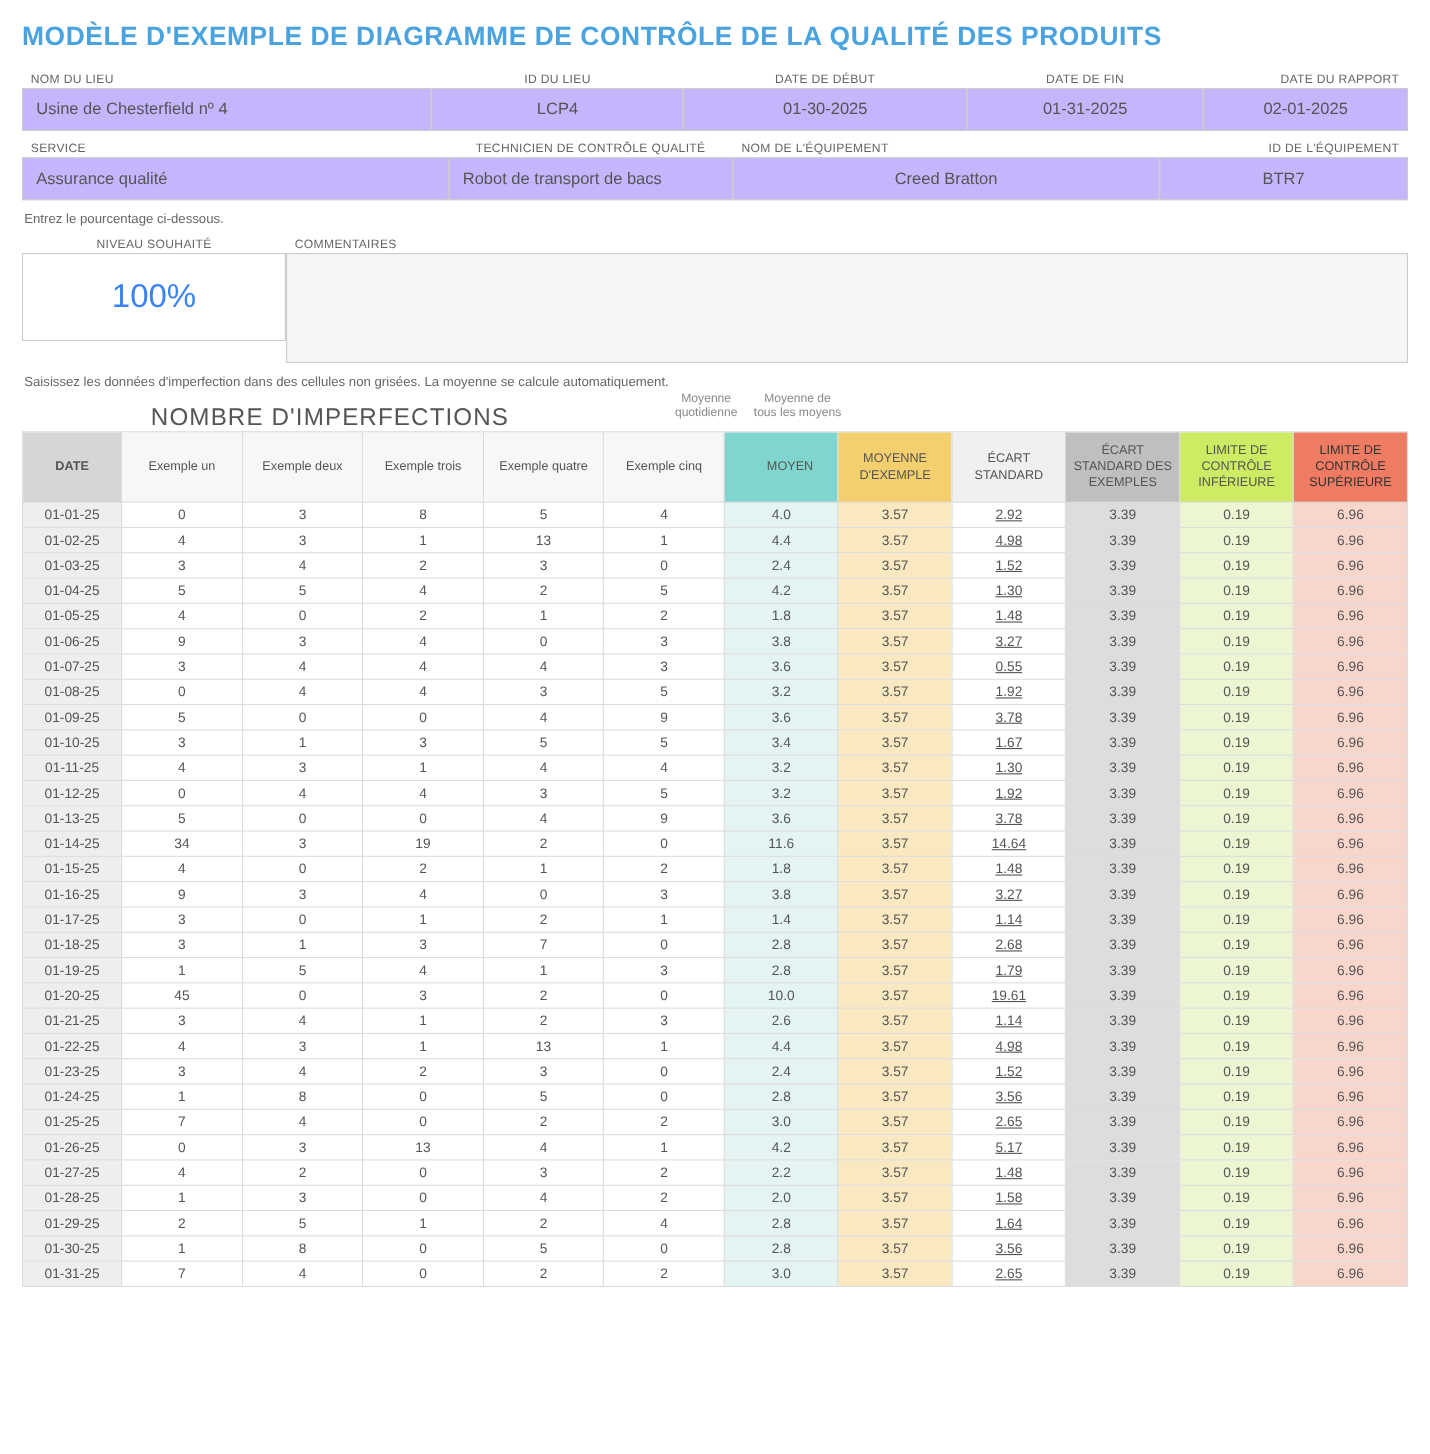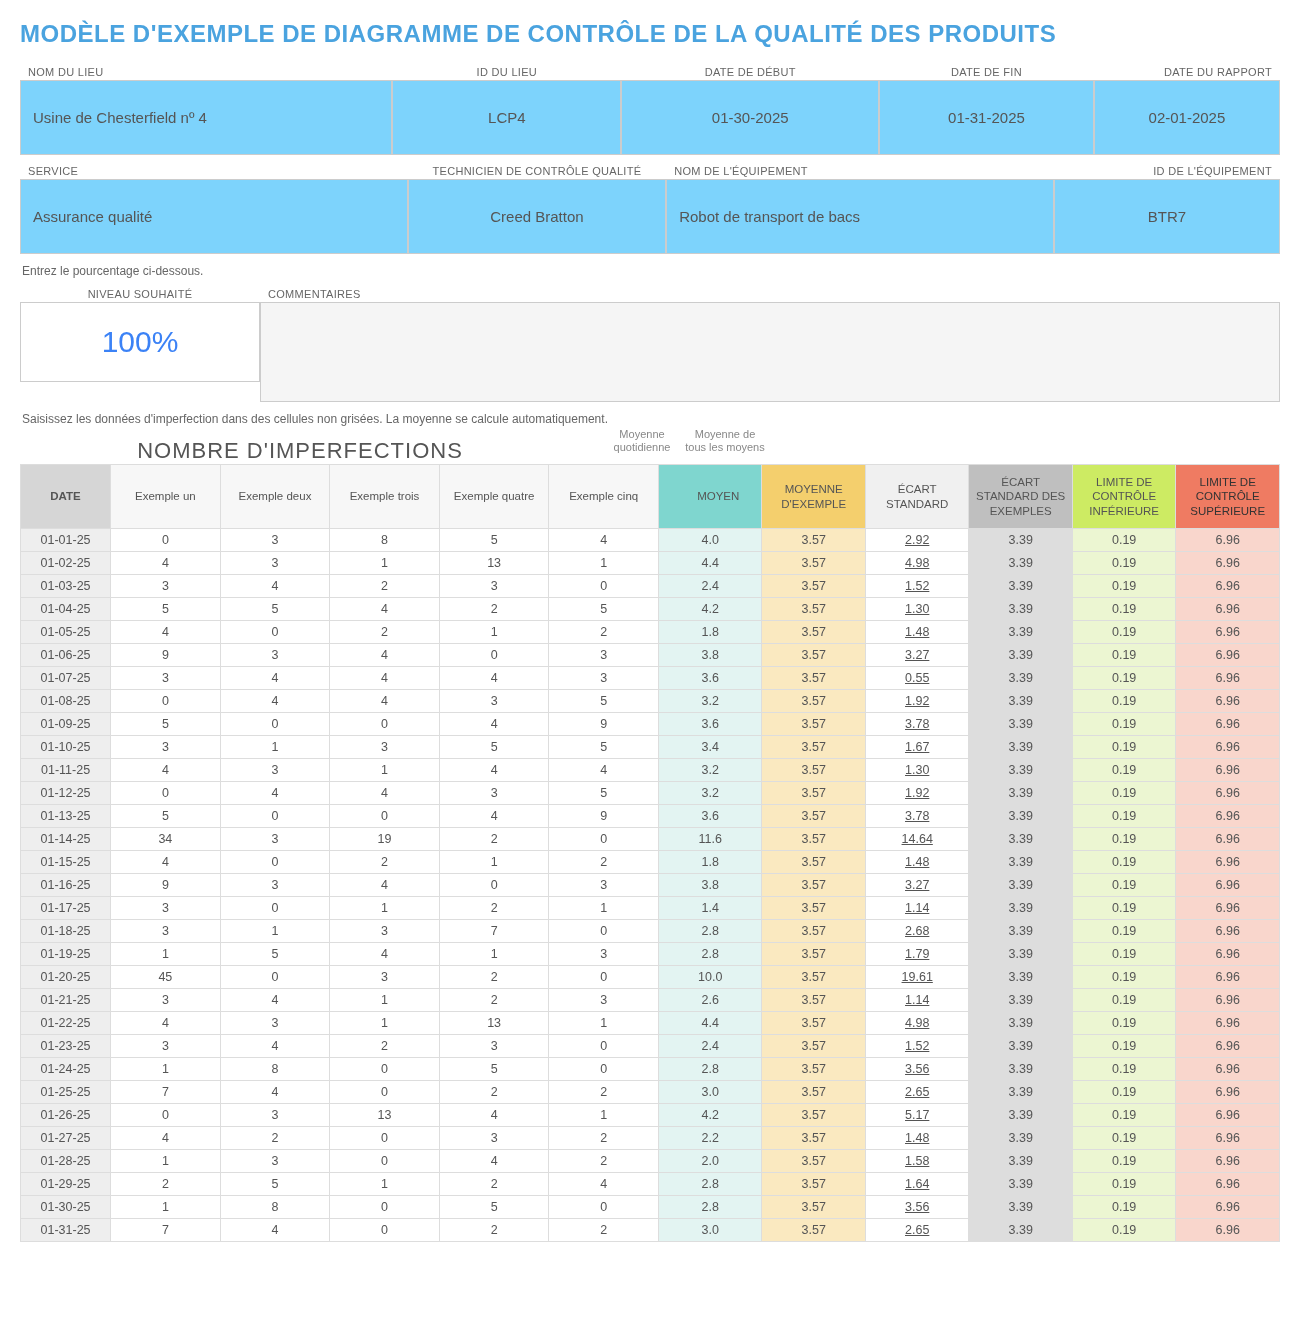--- a/index.html
+++ b/index.html
@@ -30,24 +30,24 @@
     font-size: 11px;
     color: #666;
     padding: 6px 8px 2px 8px;
     text-align: left;
     letter-spacing: 0.3px;
   }
   .info-label.center { text-align: center; }
   .info-label.right { text-align: right; }
   .info-value {
     border: 1px solid #ccc;
-    padding: 28px 12px;
+    padding: 10px 12px;
     font-size: 15px;
     color: #555;
-    background: #7dd3fc;
+    background: #c4b5fd;
   }
   .info-value.center { text-align: center; }
   .hint {
     font-size: 12px;
     color: #666;
     margin: 10px 0 4px 2px;
   }
   .mid-row {
     display: grid;
     grid-template-columns: 240px 1fr;
@@ -150,22 +150,22 @@
 
 <div class="info-row row2" style="margin-top:4px;">
   <div class="info-label">SERVICE</div>
   <div class="info-label center">TECHNICIEN DE CONTRÔLE QUALITÉ</div>
   <div class="info-label">NOM DE L'ÉQUIPEMENT</div>
   <div class="info-label right">ID DE L'ÉQUIPEMENT</div>
 </div>
 
 <div class="info-row row2">
   <div class="info-value">Assurance qualité</div>
+  <div class="info-value">Robot de transport de bacs</div>
   <div class="info-value center">Creed Bratton</div>
-  <div class="info-value">Robot de transport de bacs</div>
   <div class="info-value center">BTR7</div>
 </div>
 
 <div class="hint">Entrez le pourcentage ci-dessous.</div>
 
 <div class="mid-row">
   <div>
     <div class="info-label center">NIVEAU SOUHAITÉ</div>
     <div class="desired-box">100%</div>
   </div>

